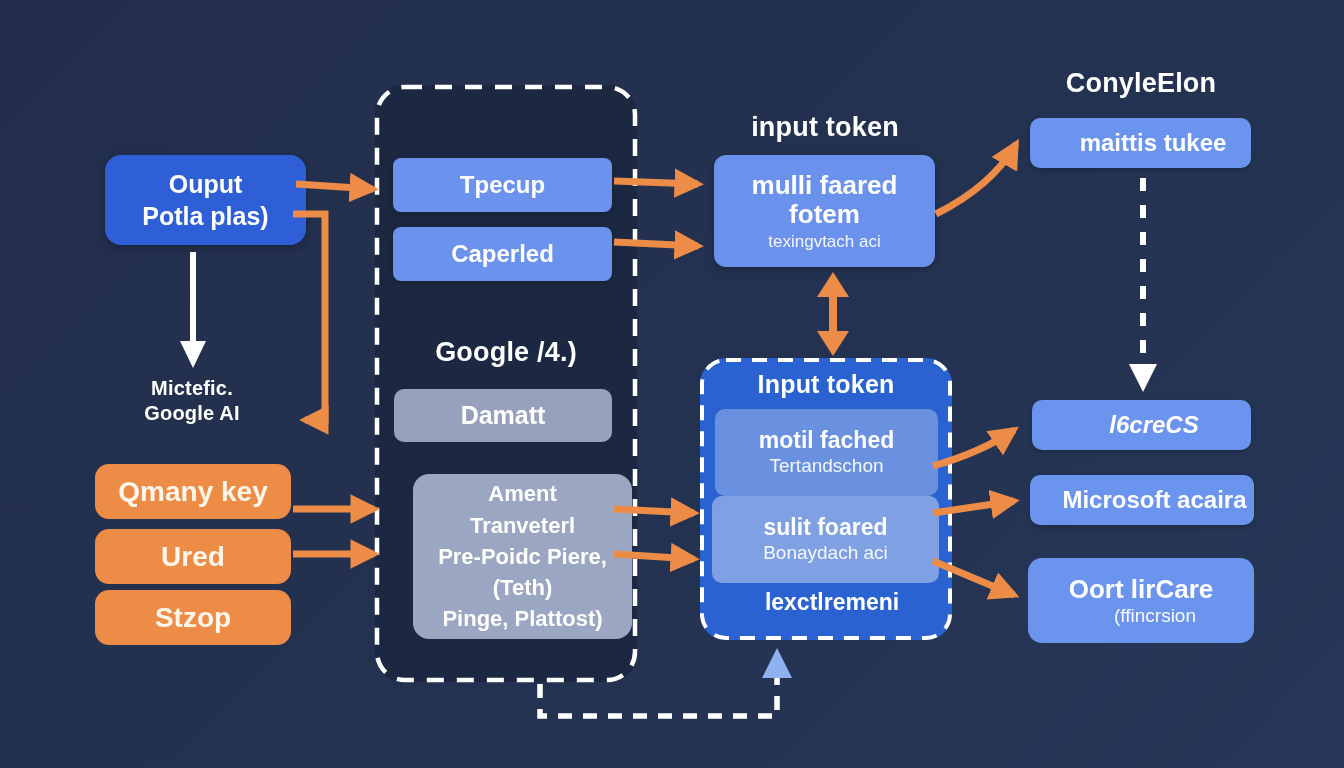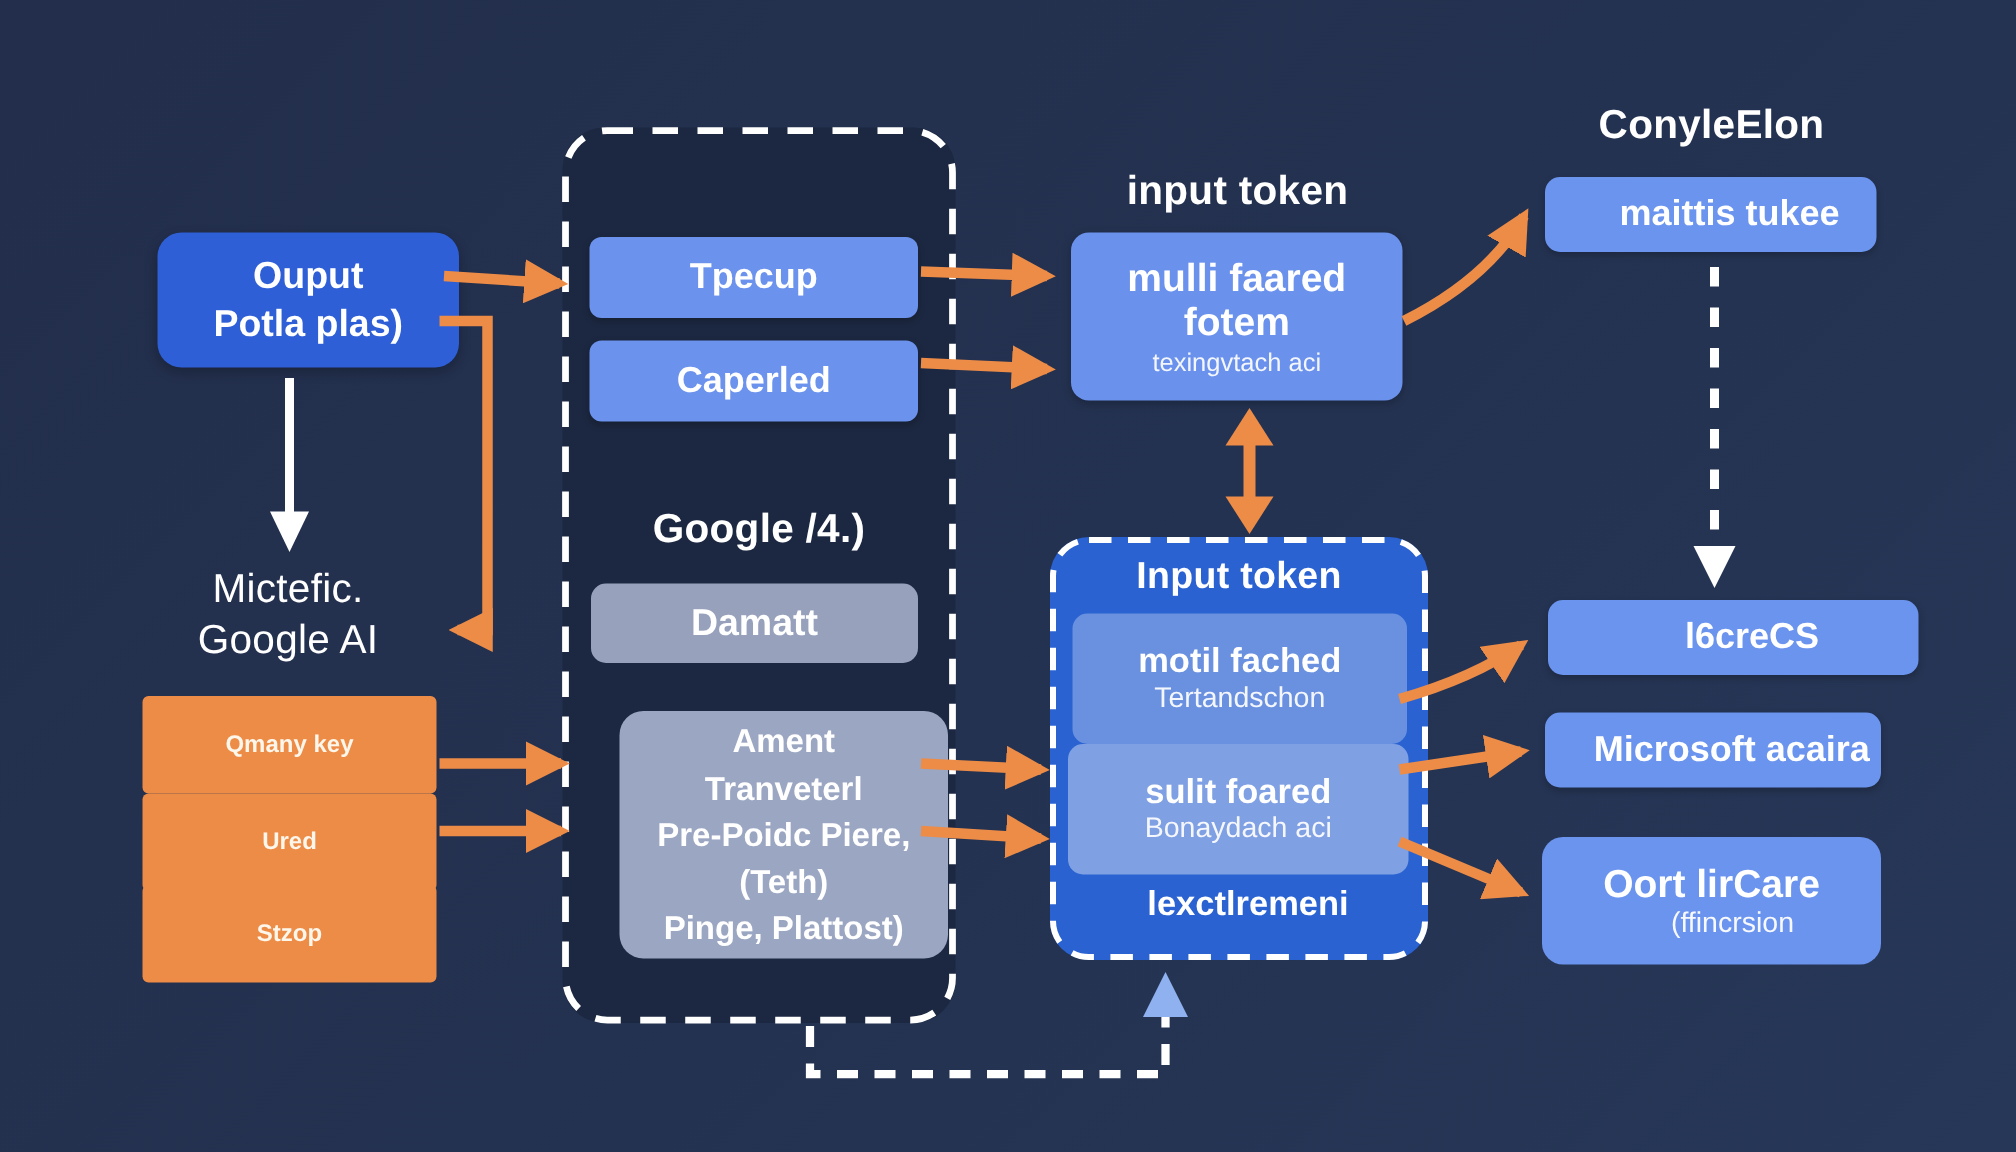--- a/index.html
+++ b/index.html
@@ -10,23 +10,23 @@
     -webkit-font-smoothing:antialiased;
   }
   .abs{position:absolute;box-sizing:border-box;}
   .flexc{display:flex;flex-direction:column;align-items:center;justify-content:center;text-align:center;}
   .node{border-radius:10px;color:#fff;}
   .title{font-weight:700;letter-spacing:.2px;text-align:center;}
 
   
   .output-box{left:92px;top:155px;width:201px;height:90px;background:#2e5fd6;border-radius:16px;
     font-size:25px;font-weight:700;line-height:1.28;box-shadow:0 3px 8px rgba(0,0,0,.25);margin-left:13px;}
-  .mictefic{left:80px;top:376px;width:224px;font-size:27px;font-weight:400;line-height:1.25;}
-  .orange-box{left:95px;width:196px;height:65px;background:#ed8c47;border-radius:4px;
-    font-size:16px;font-weight:600;color:#fdf6ea;}
+  .mictefic{left:80px;top:376px;width:224px;font-size:20px;font-weight:700;line-height:1.25;}
+  .orange-box{left:95px;width:196px;height:55px;background:#ed8c47;border-radius:14px;
+    font-size:28px;font-weight:600;color:#fdf6ea;}
   .ob1{top:464px;} .ob2{top:529px;} .ob3{top:590px;}
 
   
   .container-fill{left:375px;top:85px;width:262px;height:597px;border-radius:28px;background:#1c2841;}
   .input-tokens-title{left:375px;top:108px;width:262px;font-size:27px;}
   .blue-chip{left:393px;width:219px;height:54px;background:#6b92ec;border-radius:8px;
     font-size:24px;font-weight:600;box-shadow:0 2px 5px rgba(0,0,0,.22);}
   .tpecup{top:158px;} .caperled{top:227px;}
   .google4-title{left:375px;top:337px;width:262px;font-size:27px;}
   .damatt{left:394px;top:389px;width:218px;height:53px;background:#97a1bc;border-radius:10px;
@@ -48,21 +48,21 @@
   .inner1{top:409px;background:rgba(255,255,255,.30);}
   .inner2{left:712px;top:496px;width:227px;background:rgba(255,255,255,.40);}
   .inner-chip .l1{font-size:23px;font-weight:700;}
   .inner-chip .l2{font-size:19px;font-weight:500;opacity:.92;}
   .panel-footer{left:706px;top:589px;width:252px;font-size:23px;font-weight:600;text-align:center;}
 
   
   .conyle-title{left:1030px;top:68px;width:222px;font-size:27px;}
   .r-chip{left:1030px;width:221px;height:50px;background:#6b94ee;border-radius:10px;
     font-size:24px;font-weight:600;box-shadow:0 2px 5px rgba(0,0,0,.22);padding-left:25px;}
-  .maittis{top:118px;} .l6crecs{left:1032px;top:400px;width:247px;} .microsoft{top:475px;width:224px;}
+  .maittis{top:118px;} .l6crecs{left:1032px;top:400px;width:219px;font-style:italic;} .microsoft{top:475px;width:224px;}
   .oort{left:1028px;top:558px;width:226px;height:85px;background:#6b94ee;border-radius:14px;line-height:1.2;}
   .oort .l1{font-size:26px;font-weight:600;}
   .oort .l2{font-size:19px;font-weight:500;opacity:.95;margin-left:28px;}
 
   svg.overlay{position:absolute;left:0;top:0;width:1344px;height:768px;pointer-events:none;}
 </style>
 </head>
 <body>
 
 <div class="canvas">

